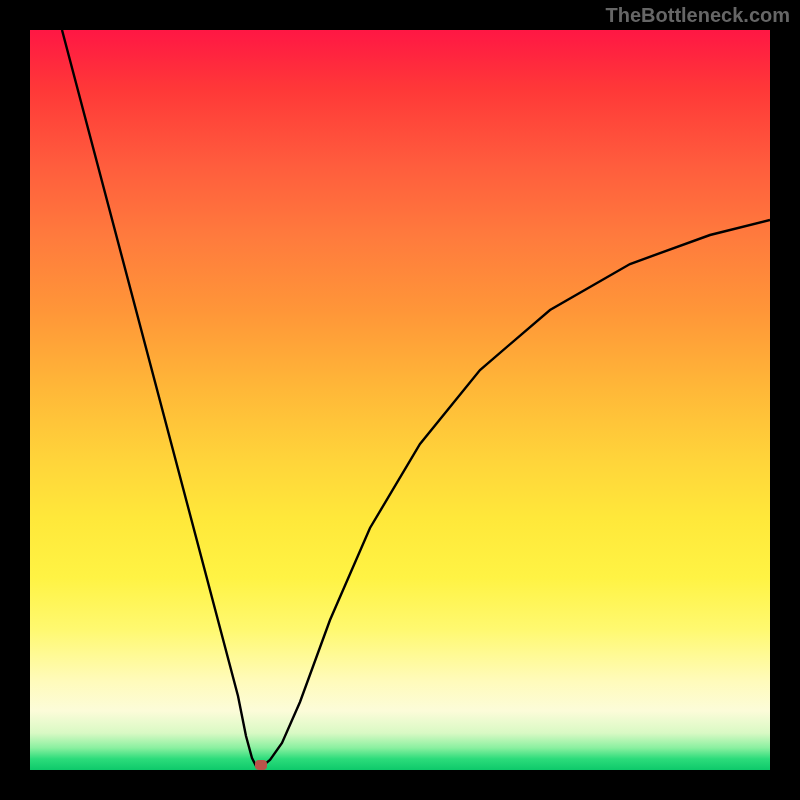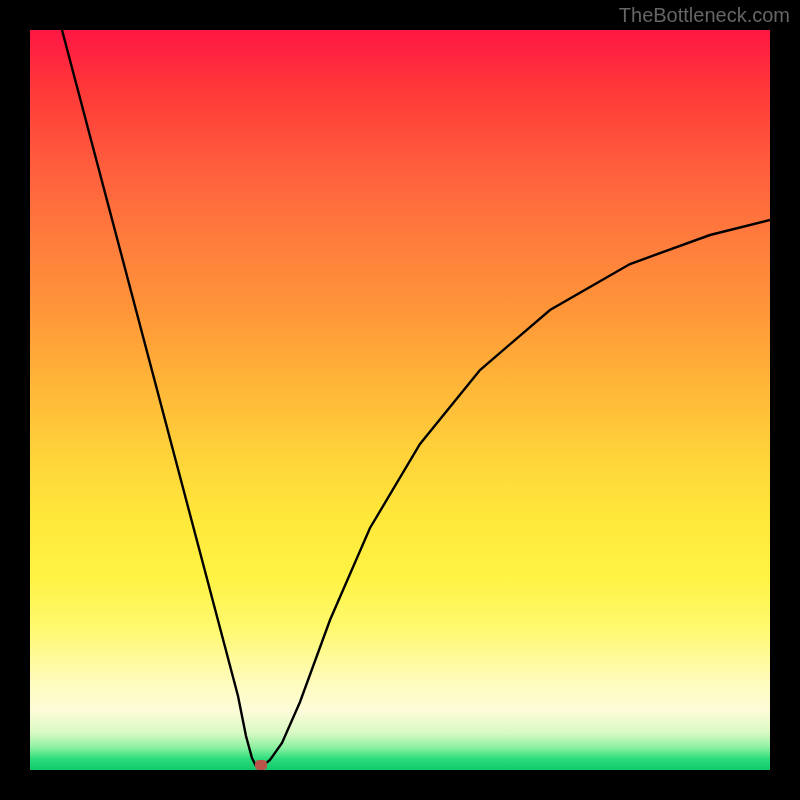--- a/index.html
+++ b/index.html
@@ -11,20 +11,21 @@
     overflow: hidden;
     font-family: Arial, sans-serif;
   }
   .watermark {
     position: absolute;
     top: 4px;
     right: 10px;
     color: #666;
     font-size: 20px;
     z-index: 10;
+    font-weight: bold;
   }
   .plot-area {
     position: absolute;
     left: 30px;
     top: 30px;
     width: 740px;
     height: 740px;
     background: linear-gradient(to bottom,
       #ff1744 0%,
       #ff3838 8%,

